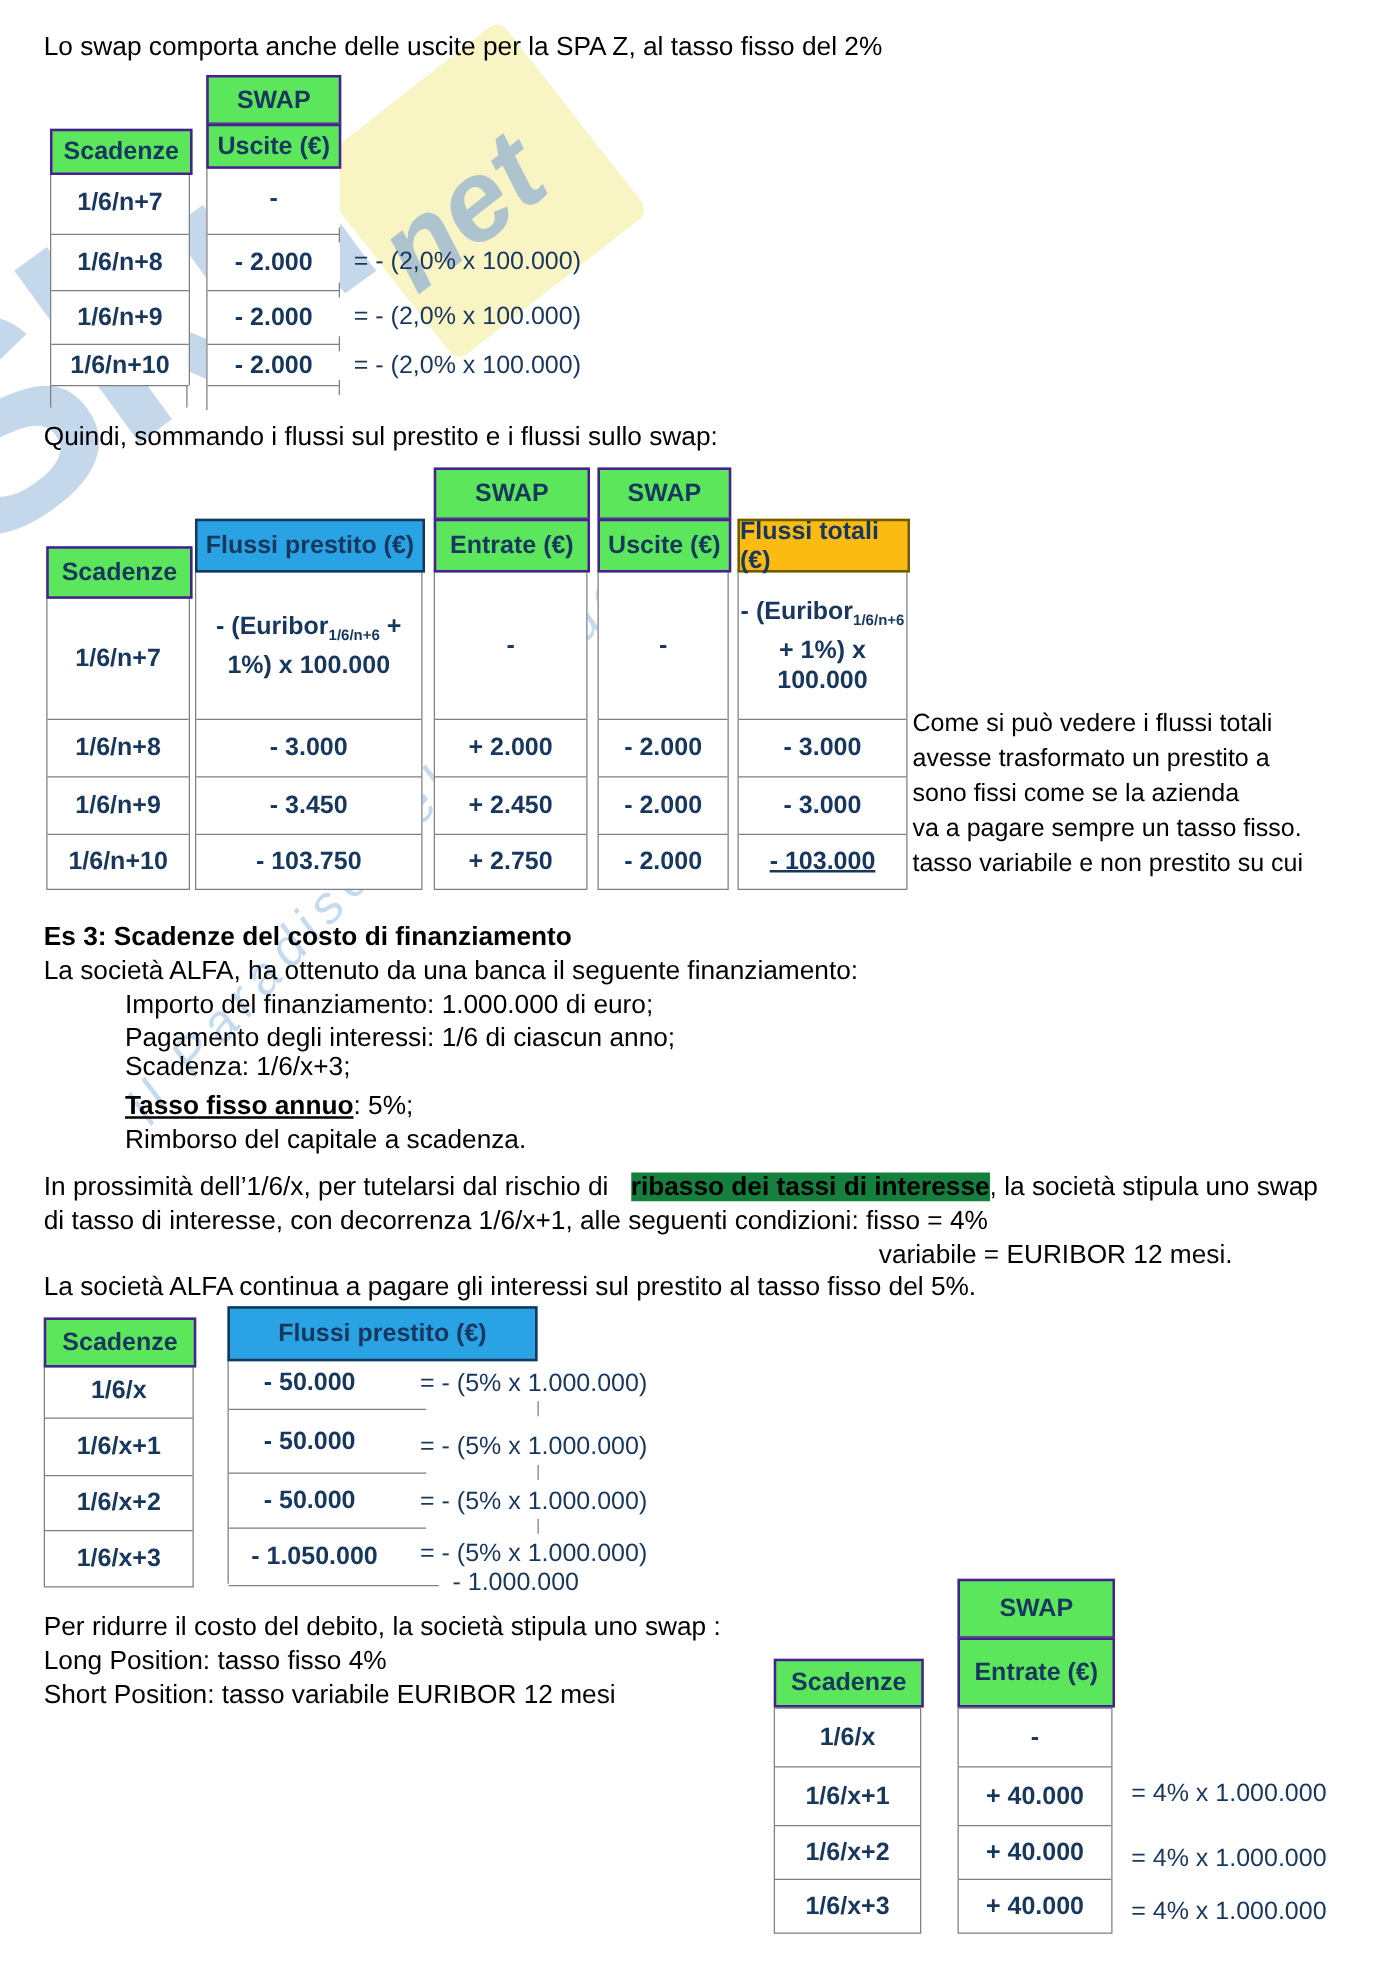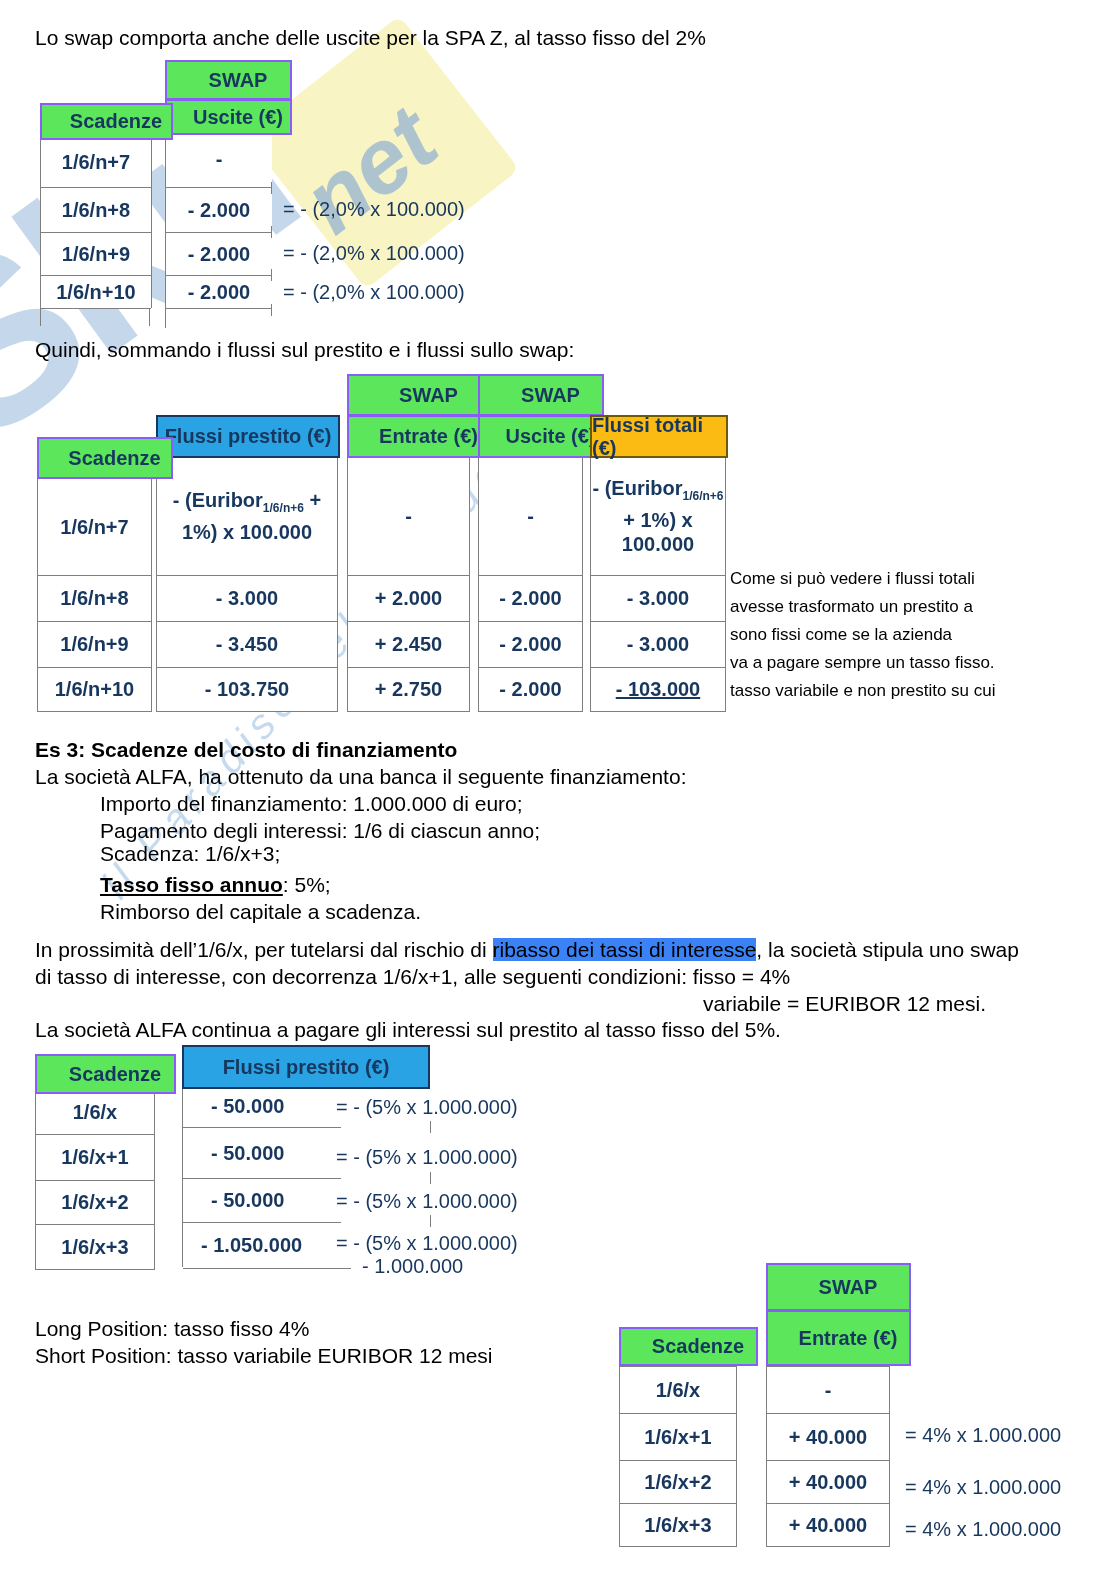--- a/index.html
+++ b/index.html
@@ -16,32 +16,32 @@
   .wm-net{left:315px;top:160px;font-size:92px;font-weight:bold;font-style:italic;
     color:rgba(132,170,214,0.65);transform:rotate(-38deg);transform-origin:0 50%;}
   .wm-tag{left:110px;top:868px;font-size:42px;font-style:italic;letter-spacing:7px;
     color:rgba(150,188,224,0.55);transform:rotate(-48deg);transform-origin:0 50%;white-space:nowrap;}
   
   .abs{position:absolute;z-index:1;}
   .txt{font-size:21px;line-height:27px;white-space:nowrap;}
   .bold{font-weight:bold;}
   .hcell{position:absolute;z-index:2;display:flex;align-items:center;justify-content:center;
     font-weight:bold;color:#17375E;font-size:20px;}
-  .green{background:#5CE65C;border:2px solid #8b5cf6;padding-left:19px;}
+  .green{background:#5CE65C;border:2px solid #4c1d95;}
   .blue{background:#29A3E3;border:2px solid #17375E;}
   .orange{background:#FBBB12;border:2px solid #6e5a00;}
   .colbox{position:absolute;z-index:1;background:#fff;}
   .rows4 > div{display:flex;align-items:center;justify-content:center;
     font-weight:bold;color:#17375E;font-size:20px;}
   .gb{border:1px solid #7f7f7f;}
   .sep{border-bottom:1px solid #7f7f7f;}
   .tick{position:absolute;width:1px;background:#7f7f7f;z-index:1;}
   .formula{position:absolute;z-index:1;color:#17375E;font-size:20px;white-space:nowrap;}
   .stub{position:absolute;width:1px;background:#7f7f7f;z-index:1;}
-  .hl{background:#3b82f6;font-weight:normal;}
+  .hl{background:#15803d;font-weight:bold;margin-left:12px;}
   .ul{font-weight:bold;text-decoration:underline;}
   sub{font-size:12px;}
 </style>
 </head>
 <body>
 
 <div class="page">
 
   <div class="wm wm-note"></div>
   <div class="wm wm-big">Sku</div>
@@ -122,21 +122,21 @@
 
   <div class="colbox rows4 gb" style="left:590px;top:456px;width:134px;height:254px;">
     <div class="sep" style="height:118px;text-align:center;white-space:normal;line-height:24px;">
       <span><span>- (Euribor</span><sub>1/6/n+6</sub><span> + 1%) x 100.000</span></span>
     </div>
     <div class="sep" style="height:45px;">- 3.000</div>
     <div class="sep" style="height:45px;">- 3.000</div>
     <div style="height:43px;text-decoration:underline;">- 103.000</div>
   </div>
 
-  <div class="abs" style="left:730px;top:565px;font-size:17px;line-height:28px;">
+  <div class="abs" style="left:730px;top:565px;font-size:20px;line-height:28px;">
     <div>Come si può vedere i flussi totali</div>
     <div>avesse trasformato un prestito a</div>
     <div>sono fissi come se la azienda</div>
     <div>va a pagare sempre un tasso fisso.</div>
     <div>tasso variabile e non prestito su cui</div>
   </div>
 
   <div class="abs txt bold" style="left:35px;top:736px;">Es 3: Scadenze del costo di finanziamento</div>
   <div class="abs txt" style="left:35px;top:763px;">La società ALFA, ha ottenuto da una banca il seguente finanziamento:</div>
   <div class="abs txt" style="left:100px;top:790px;">Importo del finanziamento: 1.000.000 di euro;</div>
@@ -169,20 +169,21 @@
   <div class="tick" style="left:430px;top:1121px;height:12px;"></div>
   <div class="tick" style="left:430px;top:1172px;height:12px;"></div>
   <div class="tick" style="left:430px;top:1215px;height:12px;"></div>
 
   <div class="formula" style="left:336px;top:1096px;">= - (5% x 1.000.000)</div>
   <div class="formula" style="left:336px;top:1146px;">= - (5% x 1.000.000)</div>
   <div class="formula" style="left:336px;top:1190px;">= - (5% x 1.000.000)</div>
   <div class="formula" style="left:336px;top:1232px;">= - (5% x 1.000.000)</div>
   <div class="formula" style="left:362px;top:1255px;">- 1.000.000</div>
 
+  <div class="abs txt" style="left:35px;top:1288px;">Per ridurre il costo del debito, la società stipula uno swap :</div>
   <div class="abs txt" style="left:35px;top:1315px;">Long Position: tasso fisso 4%</div>
   <div class="abs txt" style="left:35px;top:1342px;">Short Position: tasso variabile EURIBOR 12 mesi</div>
 
   <div class="hcell green" style="left:766px;top:1263px;width:122px;height:44px;">SWAP</div>
   <div class="hcell green" style="left:766px;top:1310px;width:122px;height:52px;">Entrate (€)</div>
   <div class="hcell green" style="left:619px;top:1327px;width:116px;height:35px;">Scadenze</div>
 
   <div class="colbox rows4 gb" style="left:619px;top:1366px;width:116px;height:179px;">
     <div class="sep" style="height:46px;">1/6/x</div>
     <div class="sep" style="height:46px;">1/6/x+1</div>

